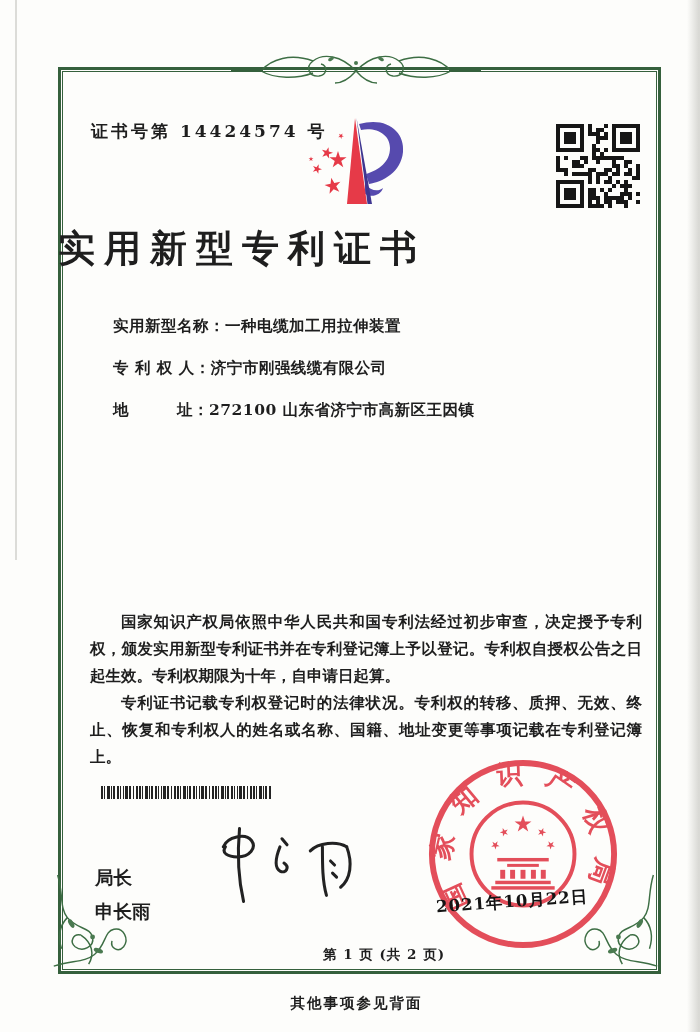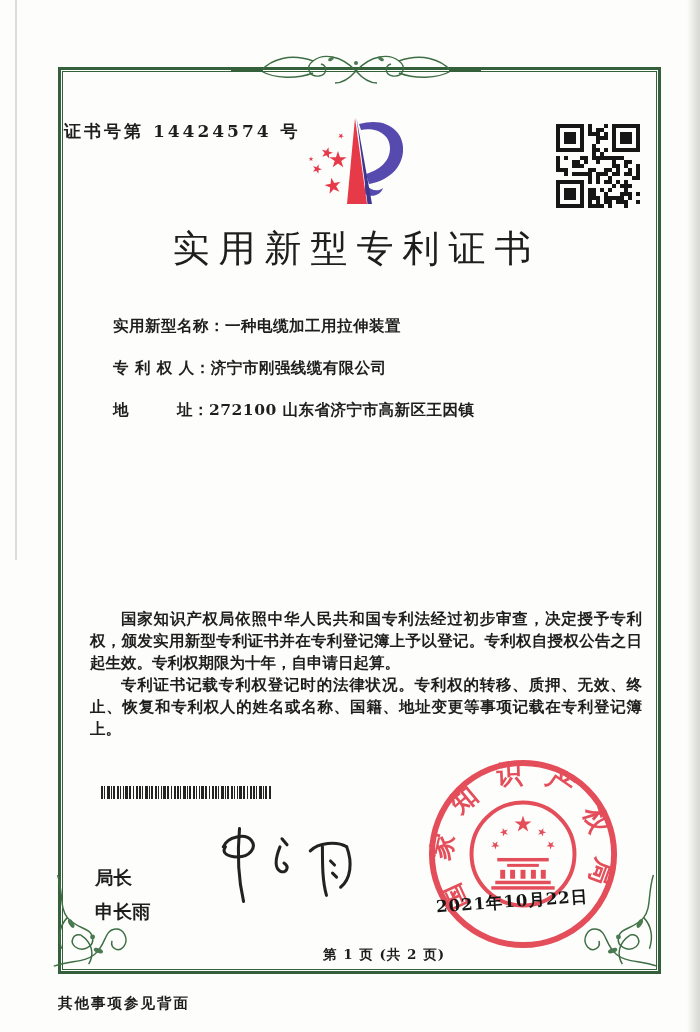--- a/index.html
+++ b/index.html
@@ -6,39 +6,39 @@
   body{
     width:700px;height:1032px;position:relative;background:#fdfdfb;
     font-family:"DejaVu Serif","Liberation Serif",serif;color:#1e1e1e;
     overflow:hidden;
   }
   .edge-right{position:absolute;right:0;top:0;width:13px;height:100%;
     background:linear-gradient(90deg,rgba(0,0,0,0) 0%,#d9d9d5 90%);}
   .edge-left{position:absolute;left:15px;top:0;width:2px;height:560px;background:#c6c6c2;opacity:.6;}
   .frame{position:absolute;left:58px;top:67px;width:597px;height:901px;border:3px solid #35603c;}
   .frame-inner{position:absolute;inset:1px;border:1px solid #35603c;}
-  .cert-no{position:absolute;left:64px;top:120px;font-size:17px;font-weight:700;letter-spacing:3px;}
+  .cert-no{position:absolute;left:91px;top:120px;font-size:17px;font-weight:700;letter-spacing:3px;}
   .logo{position:absolute;left:293px;top:114px;width:122px;height:114px;}
   .qr{position:absolute;left:556px;top:124px;width:84px;height:84px;}
-  .title{position:absolute;left:58px;width:597px;top:224px;margin:0;text-align:center;
-    font-size:37px;font-weight:400;letter-spacing:9px;}
+  .title{position:absolute;left:58px;width:597px;top:224px;margin:0;text-align:left;
+    font-size:37px;font-weight:700;letter-spacing:9px;}
   .fields{position:absolute;left:93px;top:316px;width:545px;font-size:15.5px;font-weight:700;letter-spacing:.5px;}
   .frow{height:42px;white-space:nowrap;margin-left:20px;}
   .pair1{display:inline-block;width:248px;}
   .paras{position:absolute;left:90px;top:608px;width:552px;font-size:15.5px;font-weight:700;
-    line-height:22px;text-align:justify;}
+    line-height:27px;text-align:justify;}
   .paras p{margin:0;text-indent:2em;}
   .barcode{position:absolute;left:101px;top:786px;width:174px;height:13px;}
   .signer{position:absolute;left:95px;top:833px;font-size:18.5px;font-weight:700;line-height:34px;margin-top:28px;}
   .signature{position:absolute;left:193px;top:816px;width:182px;height:94px;}
   .seal{position:absolute;left:424px;top:755px;width:198px;height:198px;opacity:.93;}
   .seal-date{position:absolute;left:436px;top:891px;font-size:16.5px;font-weight:700;letter-spacing:1px;
     transform:rotate(-4deg);color:#141414;z-index:5;}
   .page-num{position:absolute;left:58px;width:652px;top:946px;text-align:center;font-size:13.5px;font-weight:700;letter-spacing:1px;}
-  .back-note{position:absolute;left:58px;width:597px;top:994px;font-size:14.5px;font-weight:700;letter-spacing:2px;}
+  .back-note{position:absolute;left:58px;width:597px;top:994px;text-align:center;font-size:14.5px;font-weight:700;letter-spacing:2px;}
   .orn-top{position:absolute;left:231px;top:49px;width:250px;height:40px;}
   .orn-bl{position:absolute;left:46px;top:873px;width:97px;height:97px;}
   .orn-br{position:absolute;left:568px;top:873px;width:97px;height:97px;transform:scaleX(-1);}
 </style>
 </head>
 <body>
 
 <div>
 
   <div class="edge-right"></div>

